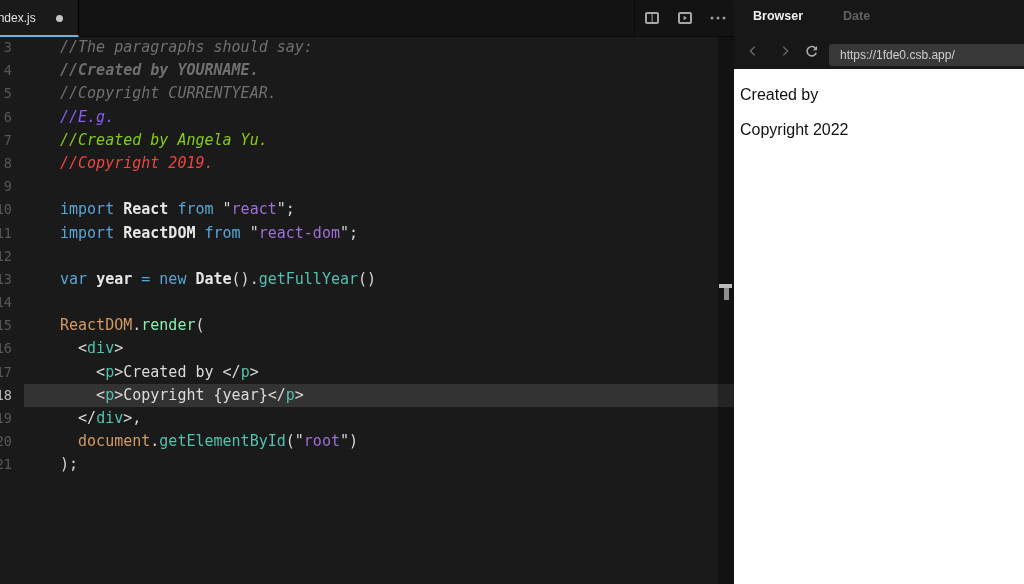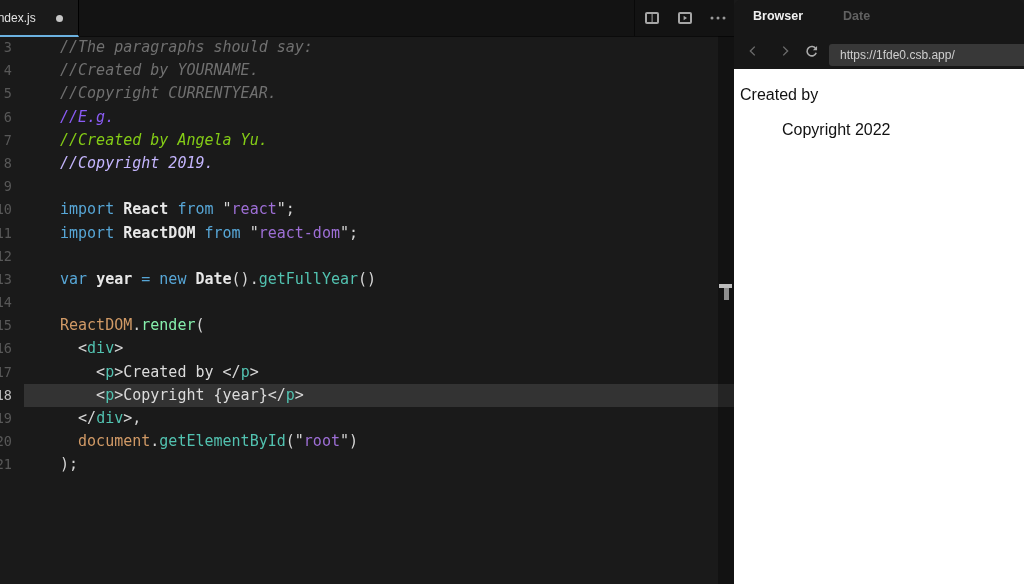--- a/index.html
+++ b/index.html
@@ -44,21 +44,21 @@
   .btab.inactive{left:109px;color:#616161;}
   .bnav{position:absolute;left:0;top:32px;width:290px;height:37px;}
   .nav-btn{position:absolute;top:8px;width:22px;height:22px;display:flex;align-items:center;
            justify-content:center;cursor:pointer;}
   .nav-back{left:8px;} .nav-fwd{left:40px;} .nav-refresh{left:66px;}
   .url-pill{position:absolute;left:95px;right:0;top:12px;height:22px;background:#383838;
             border-radius:3px 0 0 3px;line-height:22px;padding-left:11px;
             font-size:12px;color:#cfcfcf;white-space:nowrap;overflow:hidden;cursor:text;}
   .bcontent{position:absolute;left:0;right:0;top:69px;bottom:0;background:#ffffff;}
   .bp{position:absolute;left:6px;font-size:16px;color:#111;white-space:nowrap;}
-  .bp.p1{top:17px;} .bp.p2{top:52px;margin-left:42px;}
+  .bp.p1{top:17px;} .bp.p2{top:52px;}
 </style>
 </head>
 <body>
 
 <div class="stage">
 
   <div class="editor-pane">
     <div class="tabbar">
       <div class="tab">
         <span class="tab-label">index.js</span>
@@ -85,25 +85,25 @@
             <circle cx="8" cy="2" r="1.5" fill="#9a9a9a"></circle>
             <circle cx="14" cy="2" r="1.5" fill="#9a9a9a"></circle>
           </svg>
         </span>
       </div>
     </div>
 
     <div class="editor-body">
       <div id="code-lines">
           <div class="line"><span class="lnum">3</span><span class="lcode"><span class="tk tk-com" style="color: rgb(112, 112, 112);">//The paragraphs should say:</span></span></div>
-          <div class="line"><span class="lnum">4</span><span class="lcode"><span class="tk tk-com" style="color: rgb(112, 112, 112);">//Created by YOURNAME.</span></span></div>
+          <div class="line"><span class="lnum">4</span><span class="lcode"><span class="tk tk-com" style="color: rgb(112, 112, 112); font-weight: bold;">//Created by YOURNAME.</span></span></div>
           <div class="line"><span class="lnum">5</span><span class="lcode"><span class="tk tk-com" style="color: rgb(112, 112, 112);">//Copyright CURRENTYEAR.</span></span></div>
           <div class="line"><span class="lnum">6</span><span class="lcode"><span class="tk tk-com" style="color: #8b5cf6;">//E.g.</span></span></div>
           <div class="line"><span class="lnum">7</span><span class="lcode"><span class="tk tk-com" style="color: #84cc16;">//Created by Angela Yu.</span></span></div>
-          <div class="line"><span class="lnum">8</span><span class="lcode"><span class="tk tk-com" style="color: #c4b5fd;">//Copyright 2019.</span></span></div>
+          <div class="line"><span class="lnum">8</span><span class="lcode"><span class="tk tk-com" style="color: #ef4444;">//Copyright 2019.</span></span></div>
           <div class="line"><span class="lnum">9</span><span class="lcode"></span></div>
           <div class="line"><span class="lnum">10</span><span class="lcode"><span class="tk tk-kw" style="color: rgb(87, 166, 214);">import </span><span class="tk tk-id" style="color: rgb(232, 232, 232);">React </span><span class="tk tk-kw" style="color: rgb(87, 166, 214);">from </span><span class="tk tk-pun" style="color: rgb(214, 214, 214);">"</span><span class="tk tk-str" style="color: rgb(158, 111, 214);">react</span><span class="tk tk-pun" style="color: rgb(214, 214, 214);">";</span></span></div>
           <div class="line"><span class="lnum">11</span><span class="lcode"><span class="tk tk-kw" style="color: rgb(87, 166, 214);">import </span><span class="tk tk-id" style="color: rgb(232, 232, 232);">ReactDOM </span><span class="tk tk-kw" style="color: rgb(87, 166, 214);">from </span><span class="tk tk-pun" style="color: rgb(214, 214, 214);">"</span><span class="tk tk-str" style="color: rgb(158, 111, 214);">react-dom</span><span class="tk tk-pun" style="color: rgb(214, 214, 214);">";</span></span></div>
           <div class="line"><span class="lnum">12</span><span class="lcode"></span></div>
           <div class="line"><span class="lnum">13</span><span class="lcode"><span class="tk tk-kw" style="color: rgb(87, 166, 214);">var </span><span class="tk tk-id" style="color: rgb(232, 232, 232);">year </span><span class="tk tk-kw" style="color: rgb(87, 166, 214);">= </span><span class="tk tk-kw" style="color: rgb(87, 166, 214);">new </span><span class="tk tk-id" style="color: rgb(232, 232, 232);">Date</span><span class="tk tk-pun" style="color: rgb(214, 214, 214);">().</span><span class="tk tk-fn" style="color: rgb(82, 194, 176);">getFullYear</span><span class="tk tk-pun" style="color: rgb(214, 214, 214);">()</span></span></div>
           <div class="line"><span class="lnum">14</span><span class="lcode"></span></div>
           <div class="line"><span class="lnum">15</span><span class="lcode"><span class="tk tk-obj" style="color: rgb(209, 154, 102);">ReactDOM</span><span class="tk tk-pun" style="color: rgb(214, 214, 214);">.</span><span class="tk tk-fn" style="color: #86efac;">render</span><span class="tk tk-pun" style="color: rgb(214, 214, 214);">(</span></span></div>
           <div class="line"><span class="lnum">16</span><span class="lcode"><span class="tk tk-pun" style="color: rgb(214, 214, 214);">  &lt;</span><span class="tk tk-tag" style="color: rgb(82, 194, 176);">div</span><span class="tk tk-pun" style="color: rgb(214, 214, 214);">&gt;</span></span></div>
           <div class="line"><span class="lnum">17</span><span class="lcode"><span class="tk tk-pun" style="color: rgb(214, 214, 214);">    &lt;</span><span class="tk tk-tag" style="color: rgb(82, 194, 176);">p</span><span class="tk tk-pun" style="color: rgb(214, 214, 214);">&gt;</span><span class="tk tk-txt" style="color: rgb(220, 220, 220);">Created by </span><span class="tk tk-pun" style="color: rgb(214, 214, 214);">&lt;/</span><span class="tk tk-tag" style="color: rgb(82, 194, 176);">p</span><span class="tk tk-pun" style="color: rgb(214, 214, 214);">&gt;</span></span></div>
           <div class="line active"><span class="lnum">18</span><span class="lcode"><span class="tk tk-pun" style="color: rgb(214, 214, 214);">    &lt;</span><span class="tk tk-tag" style="color: rgb(82, 194, 176);">p</span><span class="tk tk-pun" style="color: rgb(214, 214, 214);">&gt;</span><span class="tk tk-txt" style="color: rgb(220, 220, 220);">Copyright {year}</span><span class="tk tk-pun" style="color: rgb(214, 214, 214);">&lt;/</span><span class="tk tk-tag" style="color: rgb(82, 194, 176);">p</span><span class="tk tk-pun" style="color: rgb(214, 214, 214);">&gt;</span></span></div>

